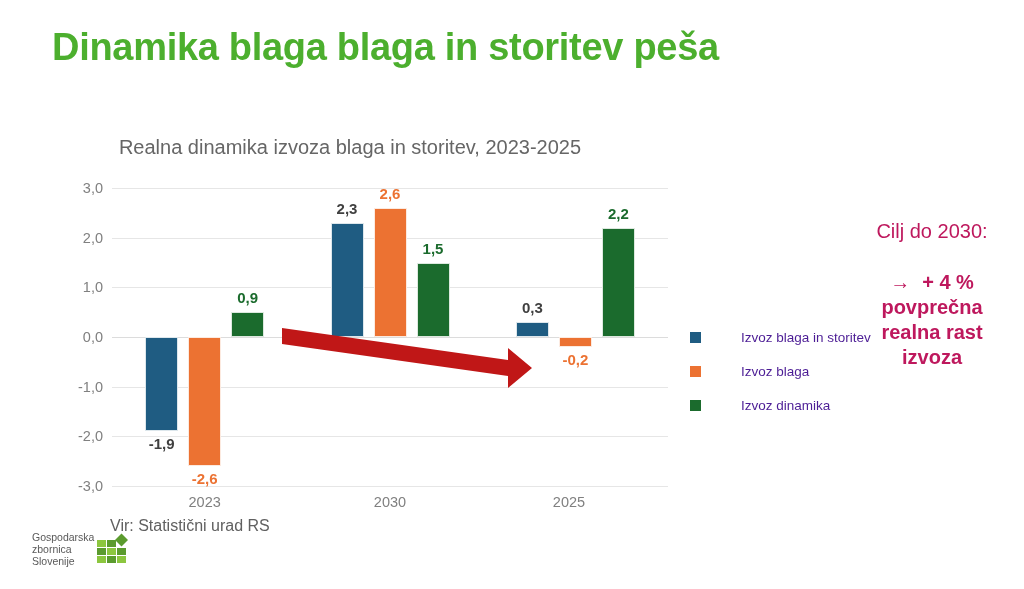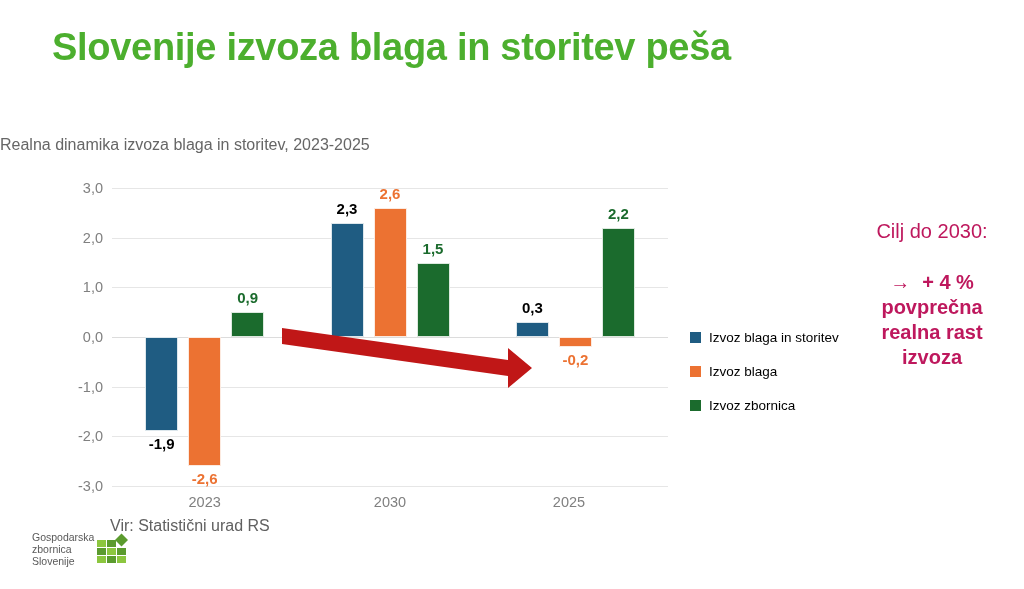--- a/index.html
+++ b/index.html
@@ -30,22 +30,22 @@
   
   #chart-wrap {
     position: absolute;
     left: 0px; top: 120px;
     width: 700px; height: 400px;
   }
   #chart-title {
     position: absolute;
     left: 0; top: 16px;
     width: 700px;
-    text-align: left;
-    font-size: 16px;
+    text-align: center;
+    font-size: 20px;
     color: #666666;
     white-space: nowrap;
   }
 
   
   #plot {
     position: absolute;
     left: 112px; top: 68px;
     width: 556px; height: 298px;
   }
@@ -83,21 +83,21 @@
   .bar.s1 { background: #EC7232; }
   .bar.s2 { background: #1B6B2D; }
 
   .bar-label {
     position: absolute;
     transform: translateX(-50%);
     font-size: 15px;
     font-weight: bold;
     white-space: nowrap;
   }
-  .bar-label.s0 { color: #000000; }
+  .bar-label.s0 { color: #404040; }
   .bar-label.s1 { color: #EC7232; }
   .bar-label.s2 { color: #1B6B2D; }
 
   
   #trend-arrow {
     position: absolute;
     left: 270px; top: 320px;
     width: 270px; height: 70px;
     pointer-events: none;
   }
@@ -116,22 +116,23 @@
   .legend-swatch {
     width: 11px; height: 11px;
     margin-right: 8px;
     flex: none;
   }
   .legend-swatch.s0 { background: #1F5C82; }
   .legend-swatch.s1 { background: #EC7232; }
   .legend-swatch.s2 { background: #1B6B2D; }
   .legend-label {
     font-size: 13.5px;
-    color: #000000;
-    white-space: nowrap;
+    color: #4c1d95;
+    white-space: nowrap;
+    margin-left: 32px;
   }
 
   
   #callout {
     position: absolute;
     left: 852px; top: 218px;
     width: 160px;
     text-align: center;
     color: #be185d;
   }
@@ -177,21 +178,21 @@
   }
   #logo-mark {
     margin-left: 3px;
   }
 </style>
 </head>
 <body>
 
 <div id="slide">
 
-  <div id="slide-title">Slovenije izvoza blaga in storitev peša</div>
+  <div id="slide-title">Dinamika blaga blaga in storitev peša</div>
 
   <div id="chart-wrap">
     <div id="chart-title">Realna dinamika izvoza blaga in storitev, 2023-2025</div>
     <div id="plot">
 
     <div class="gridline" style="top: 0px;"></div>
         <div class="ytick" style="top: 0px;">3,0</div>
         <div class="gridline" style="top: 49.6667px;"></div>
         <div class="ytick" style="top: 49.6667px;">2,0</div>
         <div class="gridline" style="top: 99.3333px;"></div>
@@ -236,21 +237,21 @@
     <div class="legend-row">
       <span class="legend-swatch s0"></span>
       <span class="legend-label">Izvoz blaga in storitev</span>
     </div>
     <div class="legend-row">
       <span class="legend-swatch s1"></span>
       <span class="legend-label">Izvoz blaga</span>
     </div>
     <div class="legend-row">
       <span class="legend-swatch s2"></span>
-      <span class="legend-label">Izvoz zbornica</span>
+      <span class="legend-label">Izvoz dinamika</span>
     </div>
   </div>
 
   <div id="callout">
     <div id="callout-heading">Cilj do 2030:</div>
     <div id="callout-body">
       <span id="callout-arrow-line">
         <span id="callout-arrow-glyph">→</span><span>+ 4 %</span>
       </span>
       <span>povprečna</span><br>

